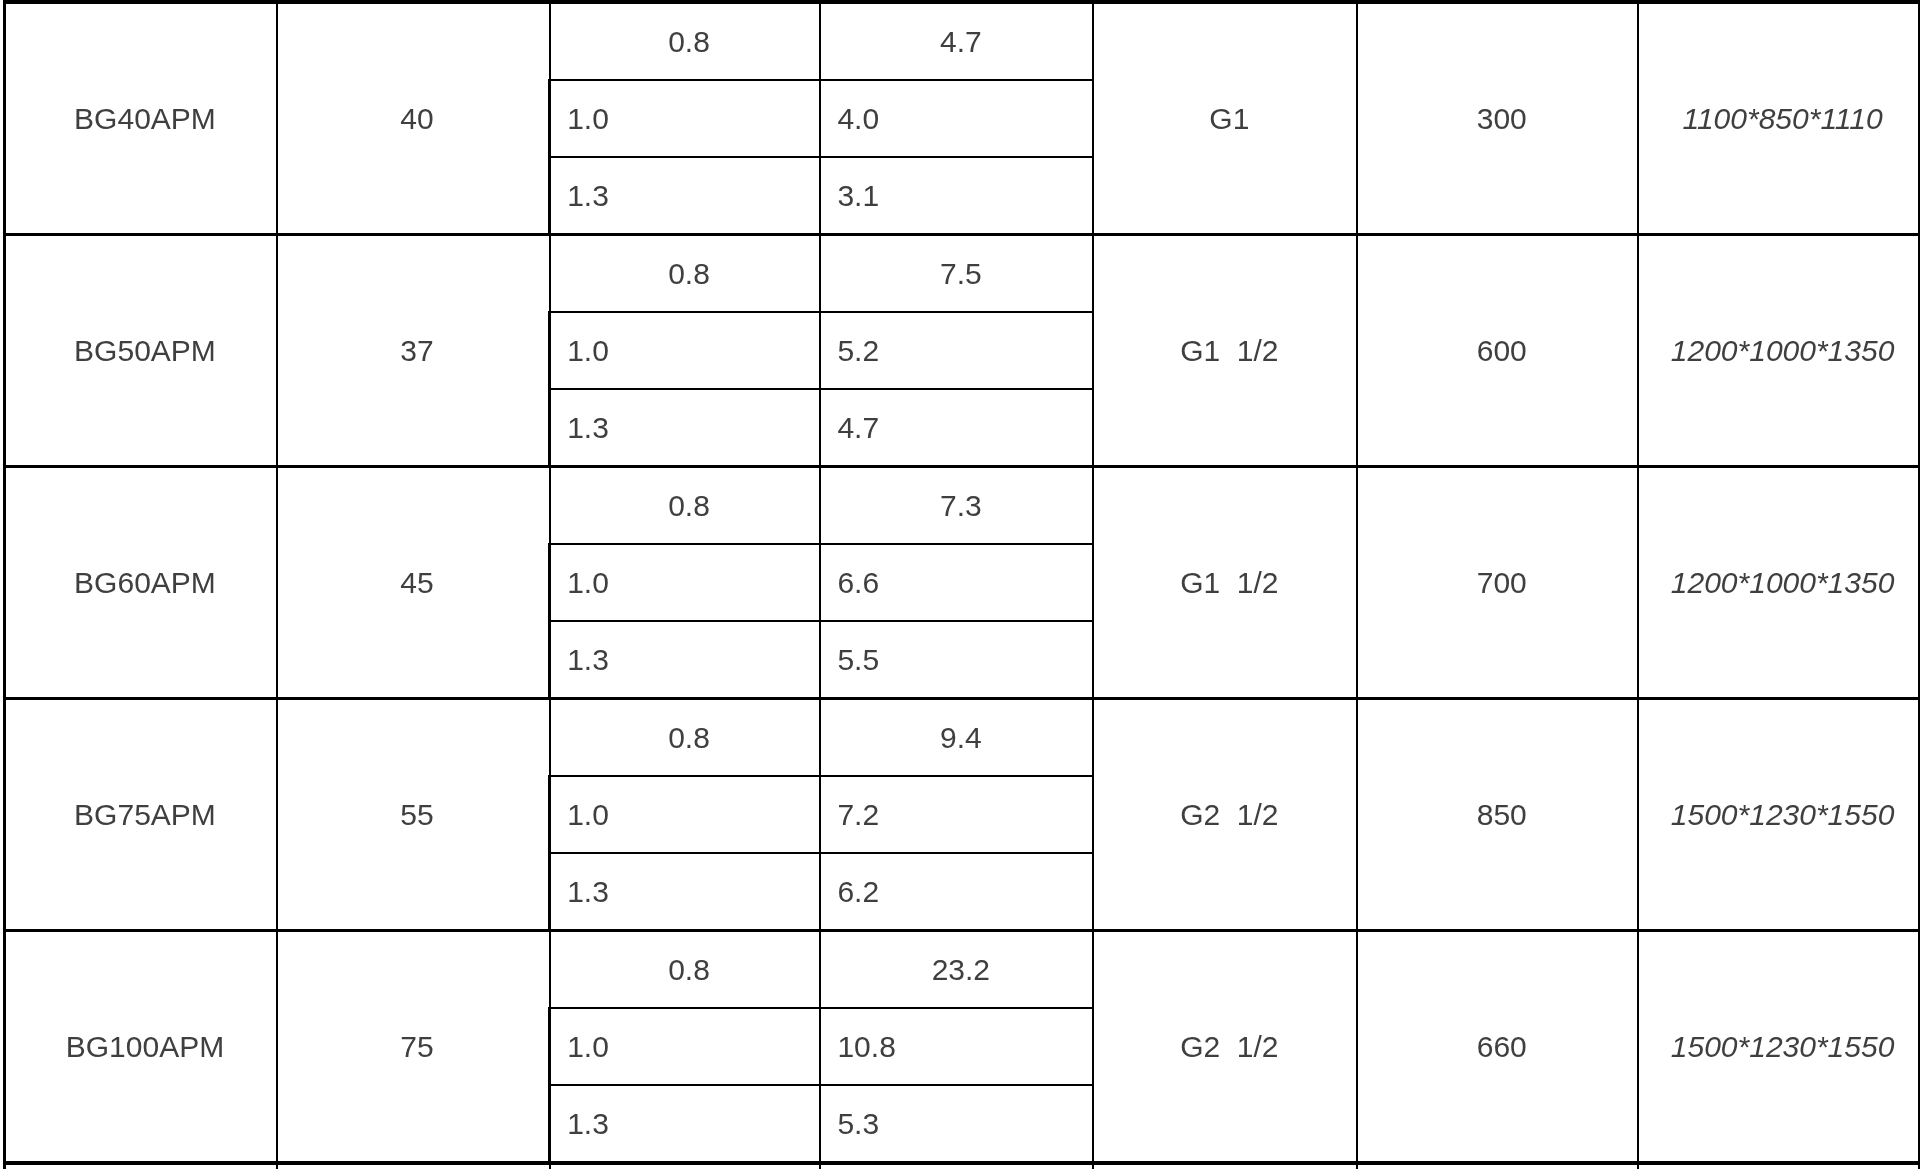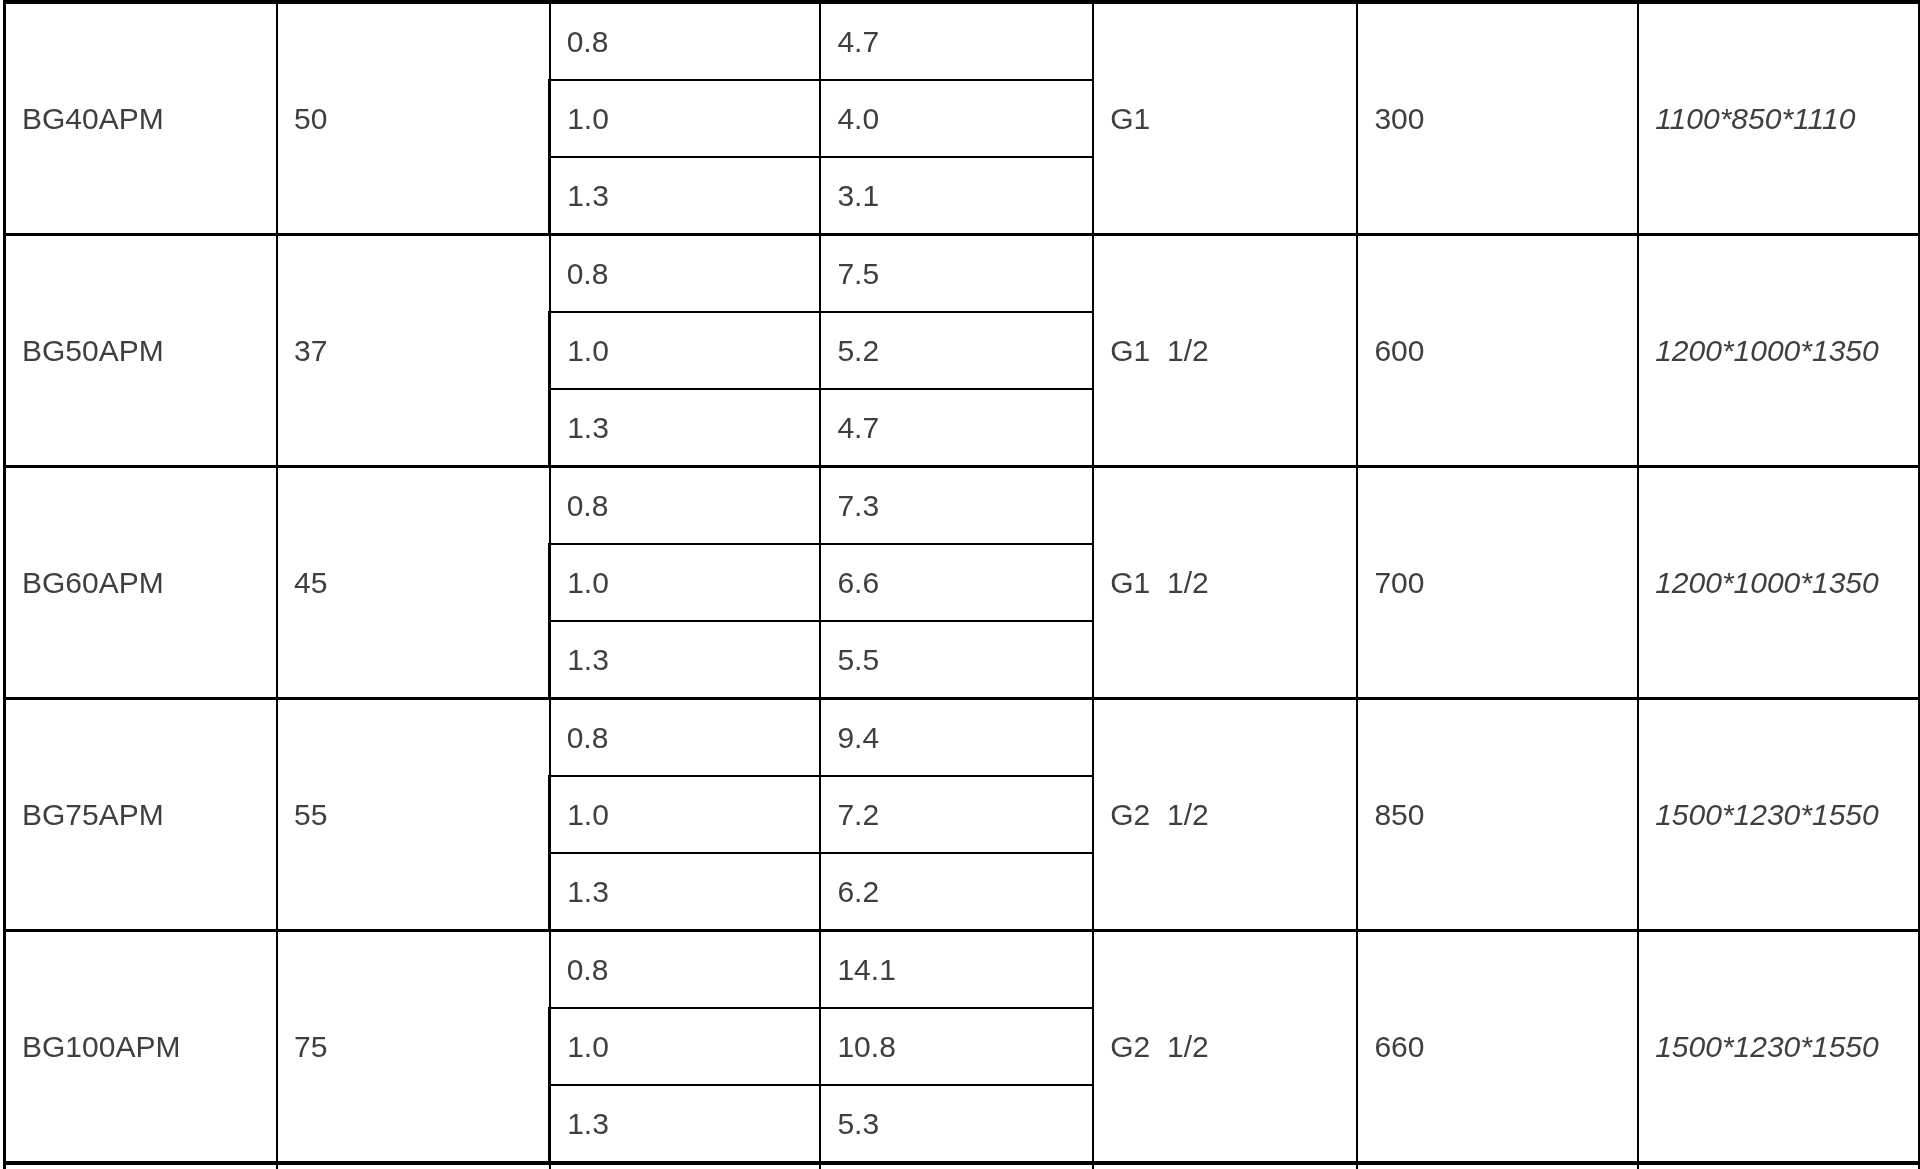--- a/index.html
+++ b/index.html
@@ -22,21 +22,21 @@
   table.spec td {
     border: 2px solid #000000;
     height: 75px;
     padding: 0 8px 0 16px;
     vertical-align: middle;
     white-space: pre;          
     overflow: hidden;
     font-weight: 400;
   }
   
-  tr.g-start td { border-top-width: 3px; }
+  tr.g-start td { border-top-width: 3px; text-align: center; }
   tr.first-row td { border-top-width: 4px; }
   
   table.spec td:first-child { border-left-width: 3px; }
   
   td.c-dims {
     white-space: normal;
     word-break: break-all;
     padding-right: 50px;
     line-height: 48px;
     font-style: italic;
@@ -54,21 +54,21 @@
       <col style="width:272px">
     <col style="width:274px">
       <col style="width:265px">
       <col style="width:282px">
     <col style="width:281px">
   </colgroup>
 
   <tbody>
       <tr class="g-start first-row">
     <td rowspan="3" class="c-model">BG40APM</td>
-    <td rowspan="3" class="c-power">50</td>
+    <td rowspan="3" class="c-power">40</td>
     <td class="c-pressure">0.8</td>
     <td class="c-flow">4.7</td>
     <td rowspan="3" class="c-outlet">G1</td>
     <td rowspan="3" class="c-weight">300</td>
     <td rowspan="3" class="c-dims">1100*850*1110</td>
   </tr>
   <tr>
     <td class="c-pressure">1.0</td>
     <td class="c-flow">4.0</td>
   </tr>
@@ -128,21 +128,21 @@
   </tr>
   <tr>
     <td class="c-pressure">1.3</td>
     <td class="c-flow">6.2</td>
   </tr>
 
   <tr class="g-start">
     <td rowspan="3" class="c-model">BG100APM</td>
     <td rowspan="3" class="c-power">75</td>
     <td class="c-pressure">0.8</td>
-    <td class="c-flow">14.1</td>
+    <td class="c-flow">23.2</td>
     <td rowspan="3" class="c-outlet">G2  1/2</td>
     <td rowspan="3" class="c-weight">660</td>
     <td rowspan="3" class="c-dims">1500*1230*1550</td>
   </tr>
   <tr>
     <td class="c-pressure">1.0</td>
     <td class="c-flow">10.8</td>
   </tr>
   <tr>
     <td class="c-pressure">1.3</td>

